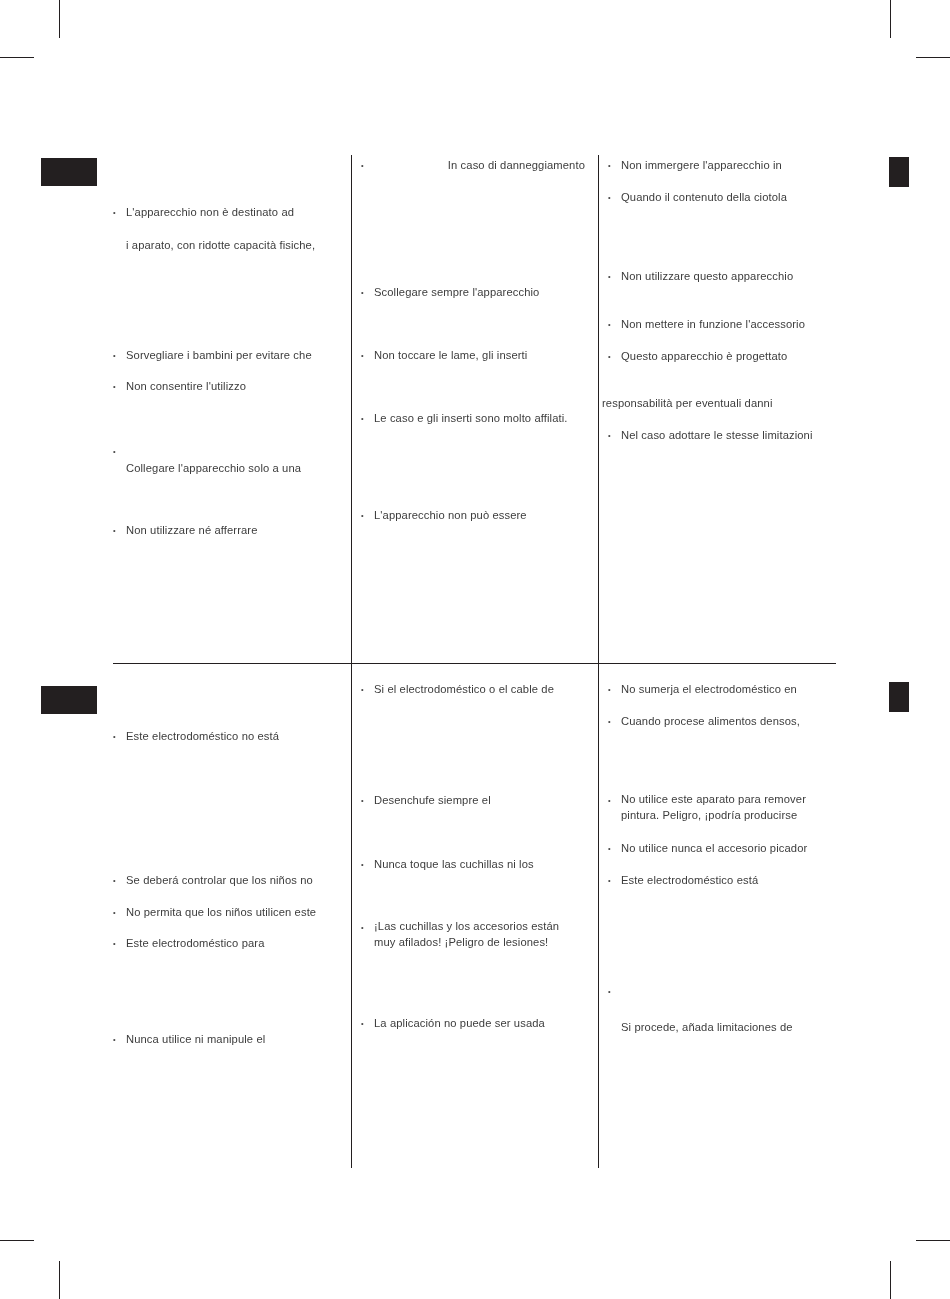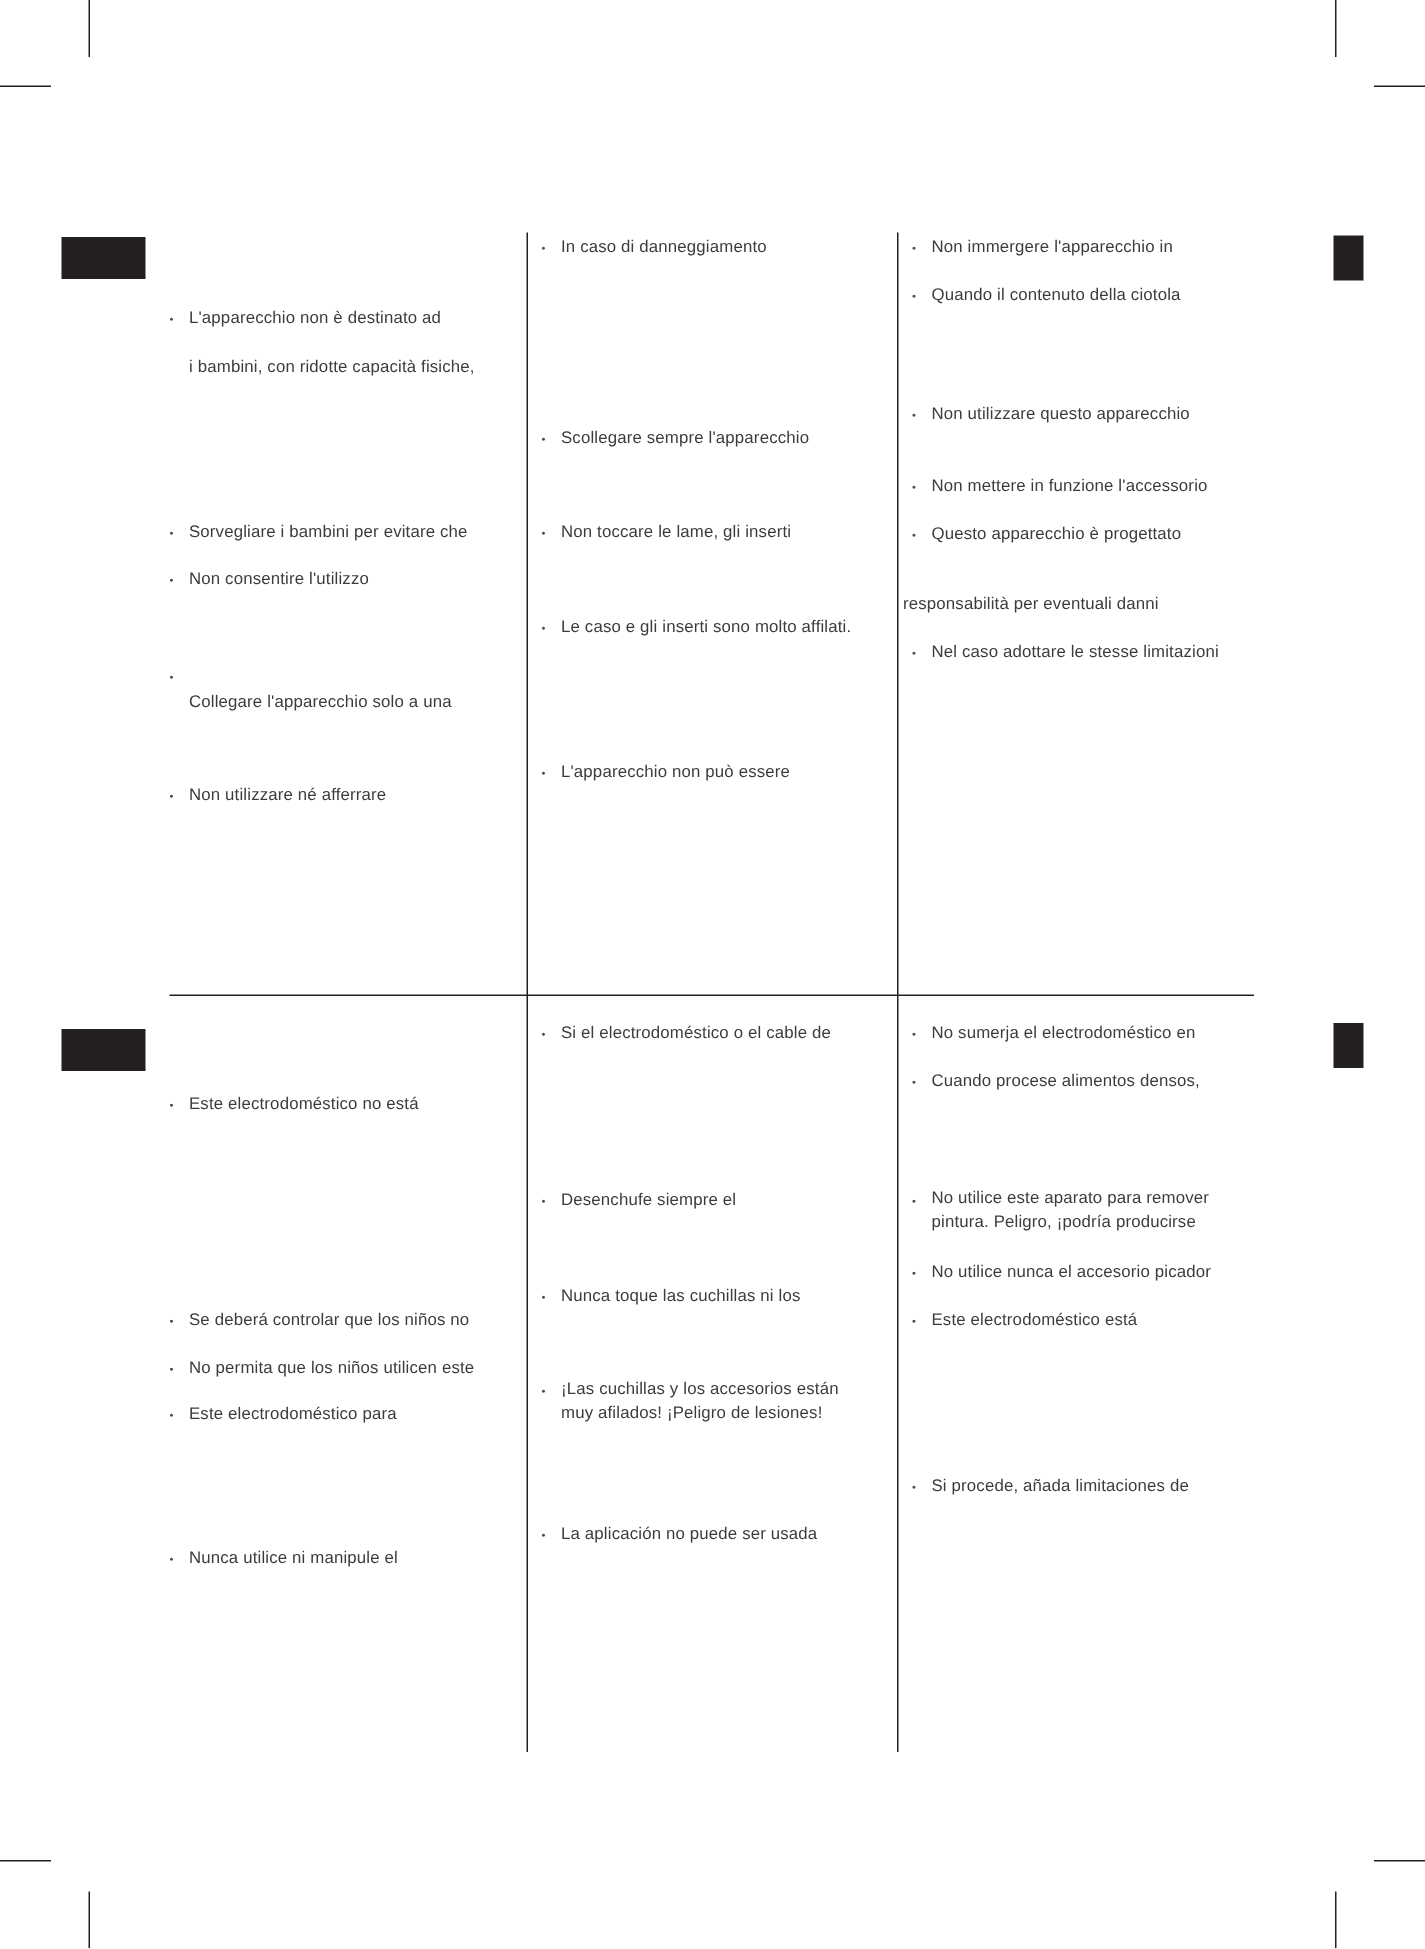--- a/index.html
+++ b/index.html
@@ -107,41 +107,41 @@
     <div class="lang-tab lang-tab-left" style="top: 158px; background: rgb(35, 31, 32);">
       <span class="lang-tab-label">IT</span>
     </div>
     <div class="lang-tab lang-tab-right" style="top: 157px; background: rgb(35, 31, 32);"></div>
     <div class="bullet-row" style="left: 112px; top: 204px; width: 235px;">
       <span class="bullet-dot">•</span>
       <span class="bullet-text" style="color: rgb(60, 60, 60);">L'apparecchio non è destinato ad</span>
     </div>
     <div class="cont-row" style="left: 112px; top: 237px; width: 235px;">
       <span class="bullet-dot">•</span>
-      <span class="bullet-text" style="color: rgb(60, 60, 60);">i bambini, con ridotte capacità fisiche,</span>
+      <span class="bullet-text" style="color: rgb(60, 60, 60);">i aparato, con ridotte capacità fisiche,</span>
     </div>
     <div class="bullet-row" style="left: 112px; top: 347px; width: 235px;">
       <span class="bullet-dot">•</span>
       <span class="bullet-text" style="color: rgb(60, 60, 60);">Sorvegliare i bambini per evitare che</span>
     </div>
     <div class="bullet-row" style="left: 112px; top: 378px; width: 235px;">
       <span class="bullet-dot">•</span>
       <span class="bullet-text" style="color: rgb(60, 60, 60);">Non consentire l'utilizzo</span>
     </div>
     <div class="bullet-row" style="left: 112px; top: 443px; width: 235px;">
       <span class="bullet-dot">•</span>
       <span class="bullet-text" style="color: rgb(60, 60, 60); margin-top: 17px;">Collegare l'apparecchio solo a una</span>
     </div>
     <div class="bullet-row" style="left: 112px; top: 522px; width: 235px;">
       <span class="bullet-dot">•</span>
       <span class="bullet-text" style="color: rgb(60, 60, 60);">Non utilizzare né afferrare</span>
     </div>
     <div class="bullet-row" style="left: 360px; top: 157px; width: 225px;">
       <span class="bullet-dot">•</span>
-      <span class="bullet-text" style="color: rgb(60, 60, 60);">In caso di danneggiamento</span>
+      <span class="bullet-text" style="color: rgb(60, 60, 60); text-align: right;">In caso di danneggiamento</span>
     </div>
     <div class="bullet-row" style="left: 360px; top: 284px; width: 225px;">
       <span class="bullet-dot">•</span>
       <span class="bullet-text" style="color: rgb(60, 60, 60);">Scollegare sempre l'apparecchio</span>
     </div>
     <div class="bullet-row" style="left: 360px; top: 347px; width: 225px;">
       <span class="bullet-dot">•</span>
       <span class="bullet-text" style="color: rgb(60, 60, 60);">Non toccare le lame, gli inserti</span>
     </div>
     <div class="bullet-row" style="left: 360px; top: 410px; width: 225px;">
@@ -241,15 +241,15 @@
     <div class="bullet-row" style="left: 607px; top: 840px; width: 230px;">
       <span class="bullet-dot">•</span>
       <span class="bullet-text" style="color: rgb(60, 60, 60);">No utilice nunca el accesorio picador</span>
     </div>
     <div class="bullet-row" style="left: 607px; top: 872px; width: 230px;">
       <span class="bullet-dot">•</span>
       <span class="bullet-text" style="color: rgb(60, 60, 60);">Este electrodoméstico está</span>
     </div>
     <div class="bullet-row" style="left: 607px; top: 983px; width: 230px;">
       <span class="bullet-dot">•</span>
-      <span class="bullet-text" style="color: rgb(60, 60, 60);">Si procede, añada limitaciones de</span>
+      <span class="bullet-text" style="color: rgb(60, 60, 60); margin-top: 36px;">Si procede, añada limitaciones de</span>
     </div>
   </div>
 
 </body></html>

